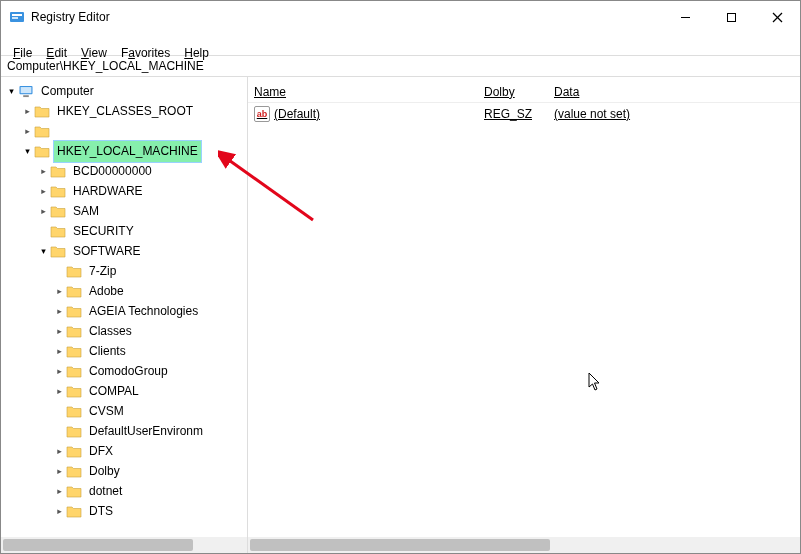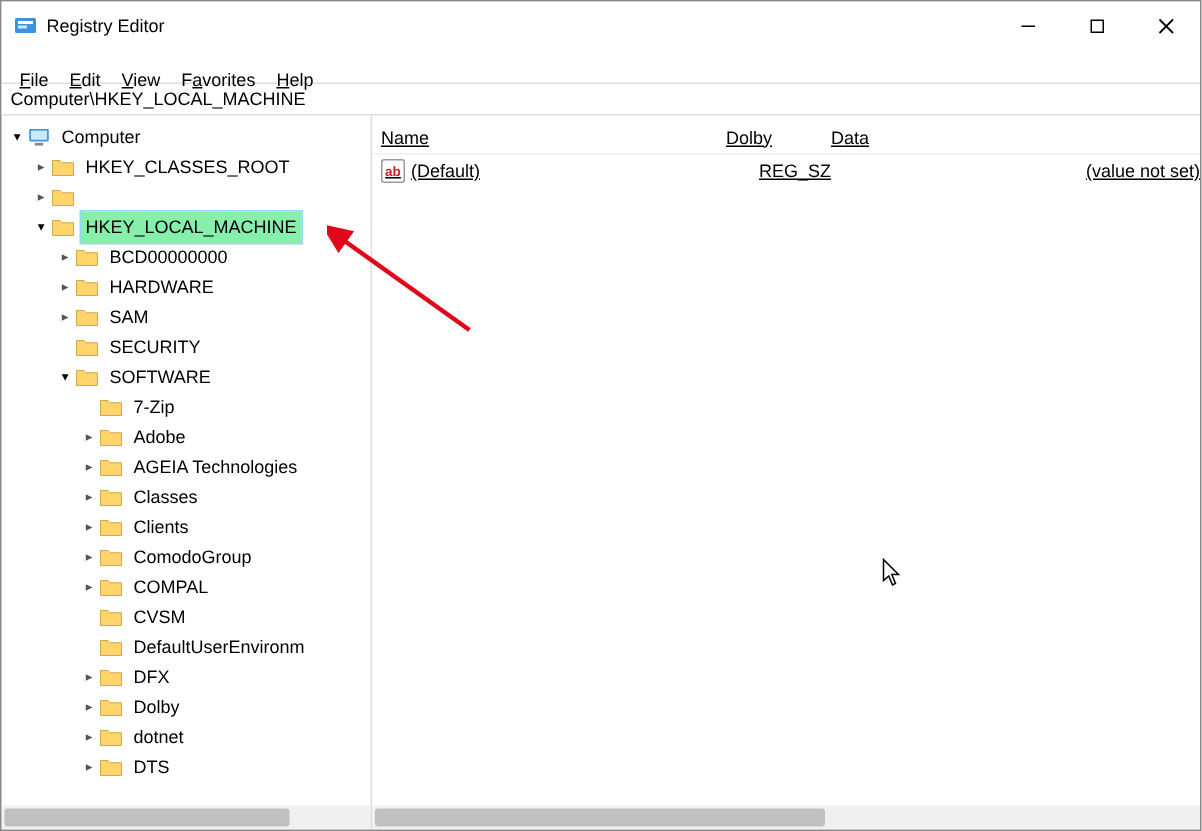--- a/index.html
+++ b/index.html
@@ -131,21 +131,21 @@
     width: 16px; height: 16px;
     margin-right: 4px;
     display: inline-flex; align-items: center; justify-content: center;
     font-size: 9px;
     font-weight: bold;
     border: 1px solid #999;
     border-radius: 2px;
   }
   .vico.str { color: #d02020; }
   .vico.dw  { color: #2040d0; }
-  .list-row > span { display: inline-block; text-align: right; }
+  .list-row > span { display: inline-block; }
   .hscroll {
     position: absolute;
     bottom: 0;
     left: 0;
     right: 0;
     height: 16px;
     background: #f0f0f0;
     display: flex;
     align-items: center;
   }

